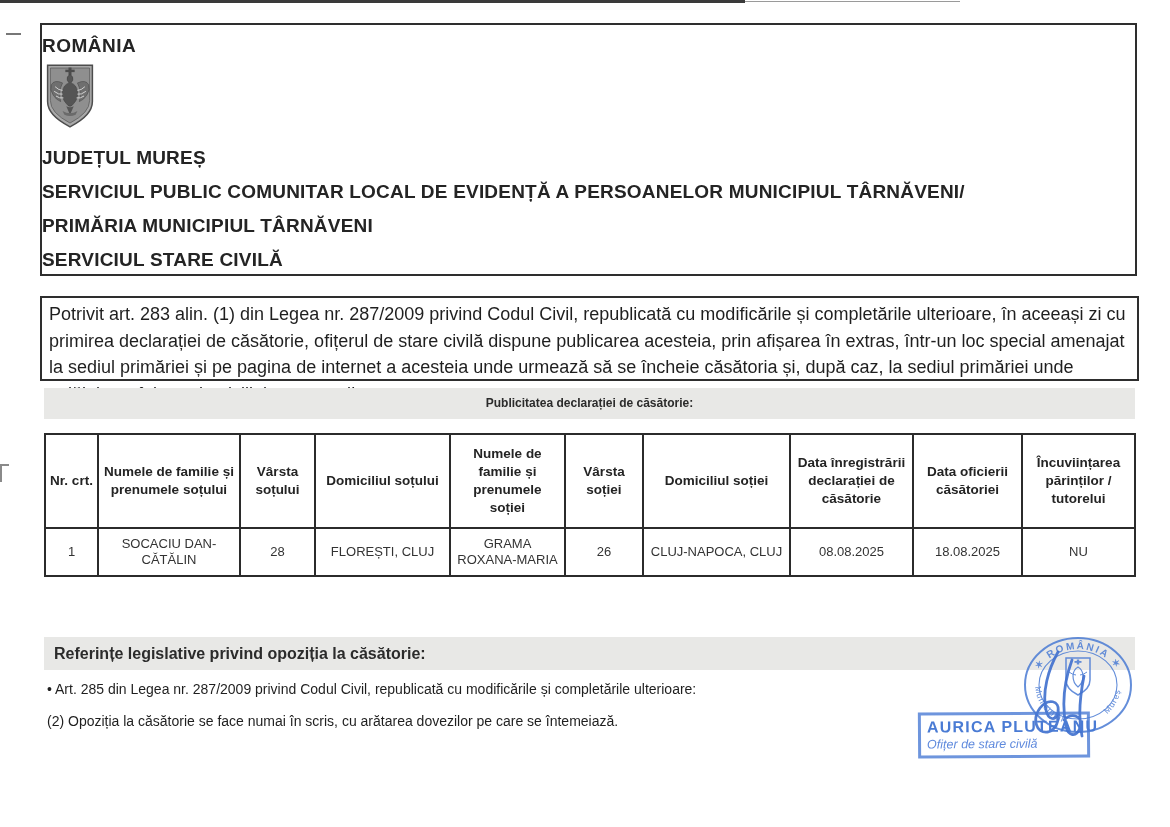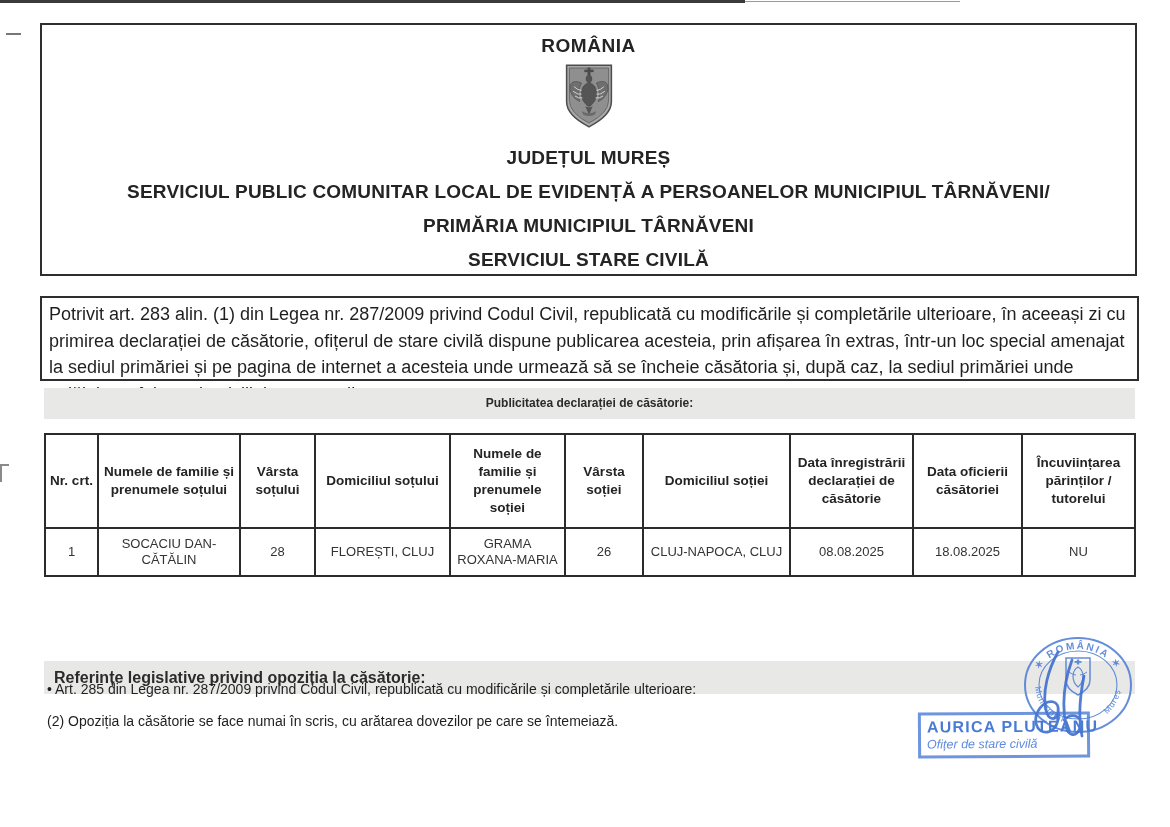--- a/index.html
+++ b/index.html
@@ -9,37 +9,37 @@
   }
   
   .scan-top{position:absolute;left:0;top:0;width:745px;height:3px;background:#3a3a3a;}
   .scan-top2{position:absolute;left:745px;top:1px;width:215px;height:1px;background:#9a9a9a;}
   .scan-dash{position:absolute;left:6px;top:33px;width:15px;height:2px;background:#777;}
   .scan-bracket{position:absolute;left:0px;top:464px;width:7px;height:16px;border-top:2px solid #8a8a8a;border-left:2px solid #8a8a8a;}
 
   
   .header-box{
     position:absolute;left:40px;top:23px;width:1093px;height:249px;
-    border:2px solid #2e2e2e;text-align:center;
+    border:2px solid #2e2e2e;text-align:left;
   }
   .country{margin-top:10px;font-size:19px;font-weight:bold;letter-spacing:.5px;color:#242424;}
   .emblem{margin-top:5px;}
   .hline{margin-top:13px;font-size:19px;font-weight:bold;line-height:21px;color:#242424;letter-spacing:.2px;}
 
   
   .intro-box{
     position:absolute;left:40px;top:296px;width:1081px;height:75px;
     border:2px solid #2e2e2e;padding:3px 7px;
     font-size:18px;line-height:26.5px;color:#1f1f1f;text-align:left;
   }
 
   
   .bar{position:absolute;background:#e8e8e6;color:#2b2b2b;font-weight:bold;}
   .bar1{left:44px;top:388px;width:1091px;height:31px;font-size:12px;line-height:31px;text-align:center;}
-  .bar2{left:44px;top:637px;width:1081px;height:33px;font-size:16px;line-height:33px;text-align:left;padding-left:10px;margin-top:24px;}
+  .bar2{left:44px;top:637px;width:1081px;height:33px;font-size:16px;line-height:33px;text-align:left;padding-left:10px;}
 
   
   table.marriage{
     position:absolute;left:44px;top:433px;width:1092px;
     border-collapse:collapse;table-layout:fixed;
   }
   table.marriage th,table.marriage td{
     border:2px solid #2b2b2b;text-align:center;vertical-align:middle;
     padding:2px 3px;overflow:hidden;
   }

